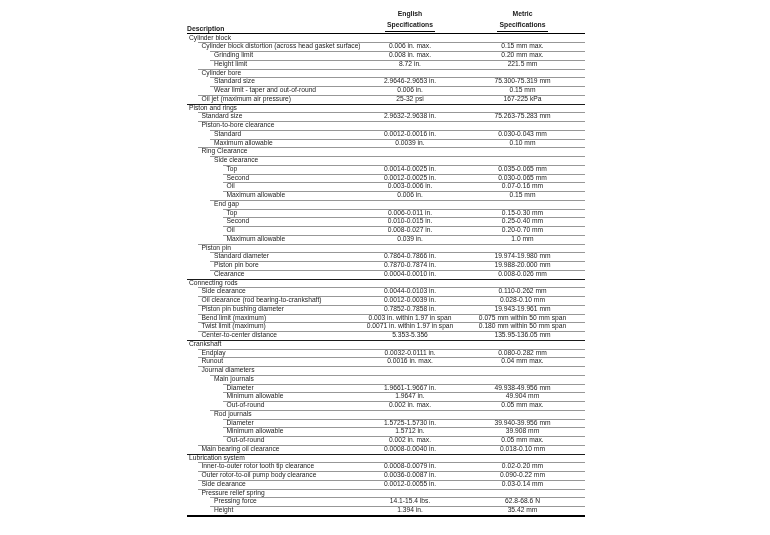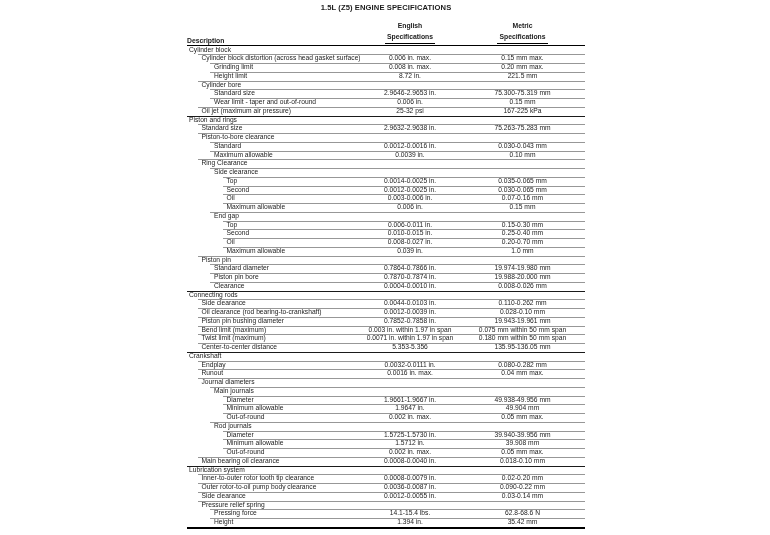--- a/index.html
+++ b/index.html
@@ -86,21 +86,20 @@
     overflow: hidden;
   }
   .cell-english  { width: 100px; text-align: center; }
   .cell-metric   { width: 125px; text-align: center; }
 </style>
 </head>
 <body>
 
 <div class="page">
   <div class="doc">
-    <div class="title">1.5L (Z5) ENGINE SPECIFICATIONS</div>
 
     <div class="head">
       <div class="h-desc">Description</div>
       <div class="h-eng">
         <div>English</div>
         <div><span class="h-u">Specifications</span></div>
       </div>
       <div class="h-met">
         <div>Metric</div>
         <div><span class="h-u">Specifications</span></div>

